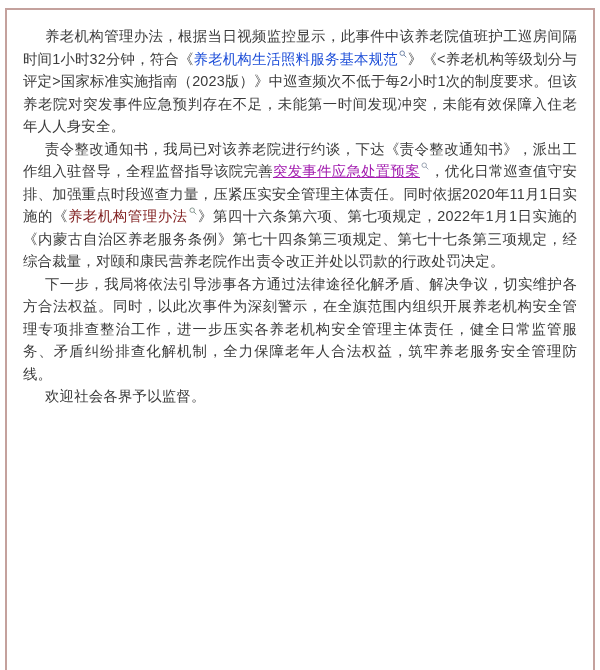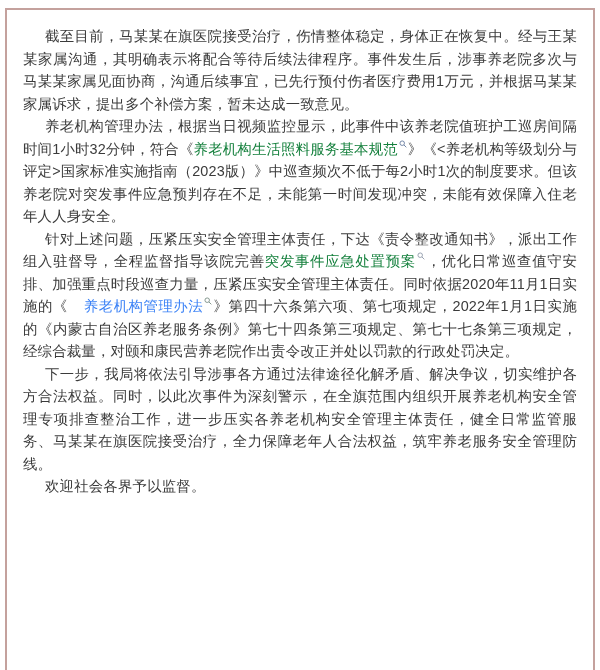--- a/index.html
+++ b/index.html
@@ -46,28 +46,27 @@
     top: -6px;
     margin-left: 1px;
     margin-right: 1px;
   }
 </style>
 </head>
 <body>
 
 <div class="frame" style="border-color: rgb(196, 161, 157); background: rgb(255, 255, 255);">
   <div class="content" id="article-body" style="color: rgb(59, 59, 59);">
-      <p><span>截至目前，马某某在旗医院接受治疗，伤情整体稳定，身体正在恢复中。经与王某某家属沟通，其明确表示将配合等待后续法律程序。事件发生后，涉事养老院多次与马某某家属见面协商，沟通后续事宜，已先行预付伤者医疗费用1万元，并根据马某某家属诉求，提出多个补偿方案，暂未达成一致意见。</span></p>
-      <p><span>养老机构管理办法，根据当日视频监控显示，此事件中该养老院值班护工巡房间隔时间1小时32分钟，符合《</span><span class="ref-link" style="color: #15803d;">养老机构生活照料服务基本规范</span><svg viewBox="0 0 12 12" width="8" height="8" class="search-sup">
+      <p><span>养老机构管理办法，根据当日视频监控显示，此事件中该养老院值班护工巡房间隔时间1小时32分钟，符合《</span><span class="ref-link" style="color: #1d4ed8;">养老机构生活照料服务基本规范</span><svg viewBox="0 0 12 12" width="8" height="8" class="search-sup">
           <circle cx="4.8" cy="4.8" r="3.4" fill="none" stroke="#7487a8" stroke-width="1.5"></circle>
           <line x1="7.4" y1="7.4" x2="11" y2="11" stroke="#7487a8" stroke-width="1.5"></line>
         </svg><span>》《&lt;养老机构等级划分与评定&gt;国家标准实施指南（2023版）》中巡查频次不低于每2小时1次的制度要求。但该养老院对突发事件应急预判存在不足，未能第一时间发现冲突，未能有效保障入住老年人人身安全。</span></p>
-      <p><span>针对上述问题，压紧压实安全管理主体责任，下达《责令整改通知书》，派出工作组入驻督导，全程监督指导该院完善</span><span class="ref-link" style="color: #15803d;">突发事件应急处置预案</span><svg viewBox="0 0 12 12" width="8" height="8" class="search-sup">
+      <p><span>责令整改通知书，我局已对该养老院进行约谈，下达《责令整改通知书》，派出工作组入驻督导，全程监督指导该院完善</span><span class="ref-link" style="color: #a21caf; text-decoration: underline;">突发事件应急处置预案</span><svg viewBox="0 0 12 12" width="8" height="8" class="search-sup">
           <circle cx="4.8" cy="4.8" r="3.4" fill="none" stroke="#9aa3b2" stroke-width="1.5"></circle>
           <line x1="7.4" y1="7.4" x2="11" y2="11" stroke="#9aa3b2" stroke-width="1.5"></line>
-        </svg><span>，优化日常巡查值守安排、加强重点时段巡查力量，压紧压实安全管理主体责任。同时依据2020年11月1日实施的《</span><span class="ref-link" style="color: #3b82f6; margin-left: 16px;">养老机构管理办法</span><svg viewBox="0 0 12 12" width="8" height="8" class="search-sup">
+        </svg><span>，优化日常巡查值守安排、加强重点时段巡查力量，压紧压实安全管理主体责任。同时依据2020年11月1日实施的《</span><span class="ref-link" style="color: #7f1d1d;">养老机构管理办法</span><svg viewBox="0 0 12 12" width="8" height="8" class="search-sup">
           <circle cx="4.8" cy="4.8" r="3.4" fill="none" stroke="#85988f" stroke-width="1.5"></circle>
           <line x1="7.4" y1="7.4" x2="11" y2="11" stroke="#85988f" stroke-width="1.5"></line>
         </svg><span>》第四十六条第六项、第七项规定，2022年1月1日实施的《内蒙古自治区养老服务条例》第七十四条第三项规定、第七十七条第三项规定，经综合裁量，对颐和康民营养老院作出责令改正并处以罚款的行政处罚决定。</span></p>
-      <p><span>下一步，我局将依法引导涉事各方通过法律途径化解矛盾、解决争议，切实维护各方合法权益。同时，以此次事件为深刻警示，在全旗范围内组织开展养老机构安全管理专项排查整治工作，进一步压实各养老机构安全管理主体责任，健全日常监管服务、马某某在旗医院接受治疗，全力保障老年人合法权益，筑牢养老服务安全管理防线。</span></p>
+      <p><span>下一步，我局将依法引导涉事各方通过法律途径化解矛盾、解决争议，切实维护各方合法权益。同时，以此次事件为深刻警示，在全旗范围内组织开展养老机构安全管理专项排查整治工作，进一步压实各养老机构安全管理主体责任，健全日常监管服务、矛盾纠纷排查化解机制，全力保障老年人合法权益，筑牢养老服务安全管理防线。</span></p>
       <p><span>欢迎社会各界予以监督。</span></p>
     </div>
 </div>
 
 </body></html>

